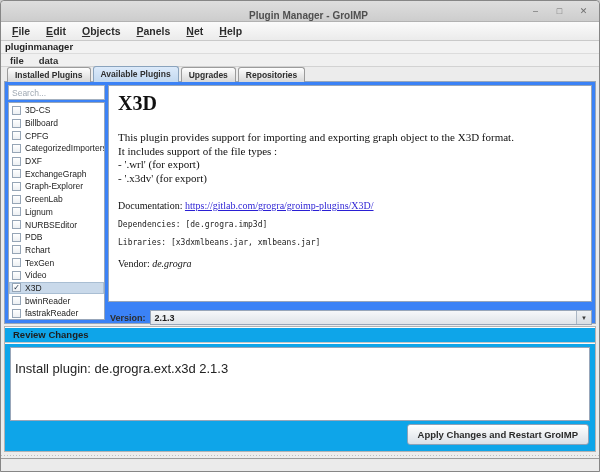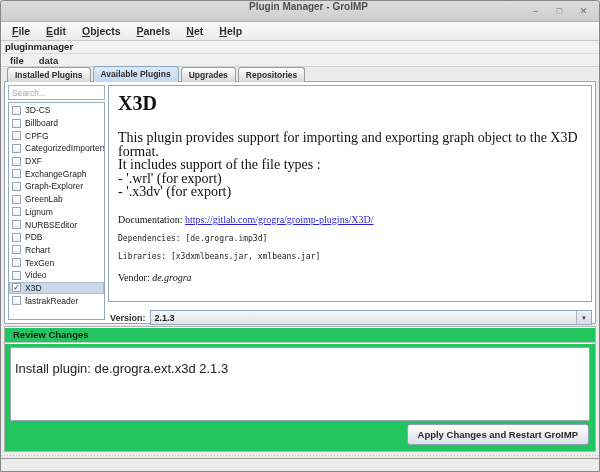--- a/index.html
+++ b/index.html
@@ -6,21 +6,21 @@
   html,body { width:600px; height:472px; background:#cfcfcf; }
   .window {
     width:600px; height:472px; display:flex; flex-direction:column;
     border:1px solid #868686; background:#ececec;
     font-family:"Liberation Sans", sans-serif; overflow:hidden;
     border-radius:4px 4px 0 0;
   }
   
   .titlebar {
     height:21px; flex:0 0 21px; background:linear-gradient(#dedede,#cdcdcd);
-    border-bottom:1px solid #b2b2b2; display:flex; align-items:flex-start; position:relative;
+    border-bottom:1px solid #b2b2b2; display:flex; align-items:flex-end; position:relative;
     border-radius:4px 4px 0 0;
     padding-left:17px;
   }
   .title { flex:1; text-align:center; font-size:10px; font-weight:bold; color:#4f4f4f; }
   .win-controls { position:absolute; right:9px; top:0; height:100%; display:flex; align-items:center; gap:11px; }
   .win-btn { width:13px; height:13px; font-size:9px; line-height:12px; text-align:center; color:#6e6e6e; border-radius:2px; }
   
   .menubar {
     height:19px; flex:0 0 19px; background:linear-gradient(#fbfbfb,#ebebeb);
     border-bottom:1px solid #c9c9c9; display:flex; align-items:center; padding-left:3px;
@@ -37,21 +37,21 @@
   .tabbar { height:15px; flex:0 0 15px; display:flex; align-items:flex-end; padding-left:6px; gap:2px;
     position:relative; z-index:2; margin-bottom:-1px; }
   .tab {
     font-size:8.5px; font-weight:bold; color:#2e2e2e; padding:2px 7px 2px;
     background:linear-gradient(#fefefe,#d7d7d7); border:1px solid #9b9b9b; border-bottom:none;
     border-radius:3px 3px 0 0; white-space:nowrap;
   }
   .tab.selected { background:linear-gradient(#dceafa,#c2d8ef); border-color:#8aa3bd; padding-bottom:3px; }
   
   .content {
-    flex:1 1 auto; margin:0 3px; border:1px solid #98a6b9; background:#ffffff;
+    flex:1 1 auto; margin:0 3px; border:1px solid #98a6b9; background:#3b82f6;
     display:flex; padding:3px; gap:3px; min-height:0;
   }
   .left-col { width:97px; flex:0 0 97px; display:flex; flex-direction:column; gap:2px; }
   .search-input {
     height:15px; border:1px solid #a3b0c0; font-family:"Liberation Sans",sans-serif;
     font-size:8.5px; padding:1px 3px; color:#333; outline:none; width:100%;
   }
   .search-input::placeholder { color:#a0a9b3; }
   .plugin-list { flex:1; background:#fff; border:1px solid #98a6b9; overflow:hidden; padding-top:1px; }
   .plugin-row { display:flex; align-items:center; gap:4px; height:12.7px; padding-left:3px;
@@ -59,36 +59,36 @@
   .plugin-row.selected { background:#c9d9ea; box-shadow:inset 0 0 0 1px #a9bed3; }
   .checkbox { width:9px; height:9px; flex:0 0 9px; border:1px solid #96a5b6;
     background:linear-gradient(#ffffff,#edf0f3); font-size:8px; line-height:8px;
     text-align:center; color:#1d2f45; }
   .right-col { flex:1 1 auto; display:flex; flex-direction:column; min-width:0; }
   .desc-panel {
     flex:1 1 auto; background:#fff; border:1px solid #98a6b9; padding:5px 9px;
     overflow:hidden; font-family:"Liberation Serif", serif; color:#101010; min-height:0;
   }
   .desc-title { font-size:20px; font-weight:bold; margin:1px 0 16px; }
-  .desc-line { font-size:14px; line-height:13.5px; }
+  .desc-line { font-size:11px; line-height:13.5px; }
   .doc-line { margin-top:15px; font-size:10px; }
   .doc-link { color:#2a1fd4; text-decoration:underline; }
   .mono-line { font-family:"DejaVu Sans Mono", monospace; font-size:8px; margin-top:9px; color:#1c1c1c; }
   .vendor-line { margin-top:11px; font-size:10px; }
   .vendor-value { font-style:italic; }
   .version-row { height:18px; flex:0 0 18px; display:flex; align-items:center; gap:4px; padding-top:13px; }
   .version-label { font-size:9px; font-weight:bold; color:#2d2d2d; padding-left:2px; white-space:nowrap; }
   .combo { flex:1; height:15px; border:1px solid #98a6b9; background:linear-gradient(#f6f8fa,#e0e4e9);
     display:flex; align-items:center; }
   .combo-value { flex:1; font-size:9px; font-weight:bold; color:#1c1c1c; padding-left:4px; }
   .combo-arrow { width:15px; height:100%; border-left:1px solid #aab6c4; display:flex;
     align-items:center; justify-content:center; font-size:6px; color:#3a3a3a;
     background:linear-gradient(#eef1f4,#d8dde3); }
   
-  .review { flex:0 0 126px; margin:2px 3px 0; border:1px solid #b3b3b3; background:#22c55e;
+  .review { flex:0 0 126px; margin:2px 3px 0; border:1px solid #b3b3b3; background:#0ea5e9;
     display:flex; flex-direction:column; box-shadow:inset 0 1px 0 #fdfdfd; }
   .review-title { font-size:9.5px; font-weight:bold; color:#1e1e1e; padding:2px 0 2px 8px;
     border-bottom:1px solid #c4c4c4; box-shadow:0 1px 0 #fafafa; }
   .review-body { flex:1; margin:4px 5px 2px; background:#fff; border:1px solid #98a6b9;
     font-size:13px; color:#222; padding:13px 4px; overflow:hidden; }
   .review-footer { height:28px; flex:0 0 28px; display:flex; justify-content:flex-end;
     align-items:center; padding:0 6px 5px; }
   .apply-btn { font-family:"Liberation Sans",sans-serif; font-size:9.5px; font-weight:bold; color:#2b2b2b;
     background:linear-gradient(#ffffff,#dbe0e7); border:1px solid #8da2b8; border-radius:3px;
     padding:4px 10px; white-space:nowrap; }
@@ -194,20 +194,24 @@
           <div class="plugin-row">
             <span class="checkbox"></span>
             <span>Video</span>
           </div>
           <div class="plugin-row selected">
             <span class="checkbox">✓</span>
             <span>X3D</span>
           </div>
           <div class="plugin-row">
             <span class="checkbox"></span>
+            <span>bwinReader</span>
+          </div>
+          <div class="plugin-row">
+            <span class="checkbox"></span>
             <span>fastrakReader</span>
           </div>
           <div class="plugin-row"></div>
         </div>
     </div>
     <div class="right-col">
       <div class="desc-panel">
         <div class="desc-title">X3D</div>
         <div id="desc-lines">
             <div class="desc-line">This plugin provides support for importing and exporting graph object to the X3D format.</div>

